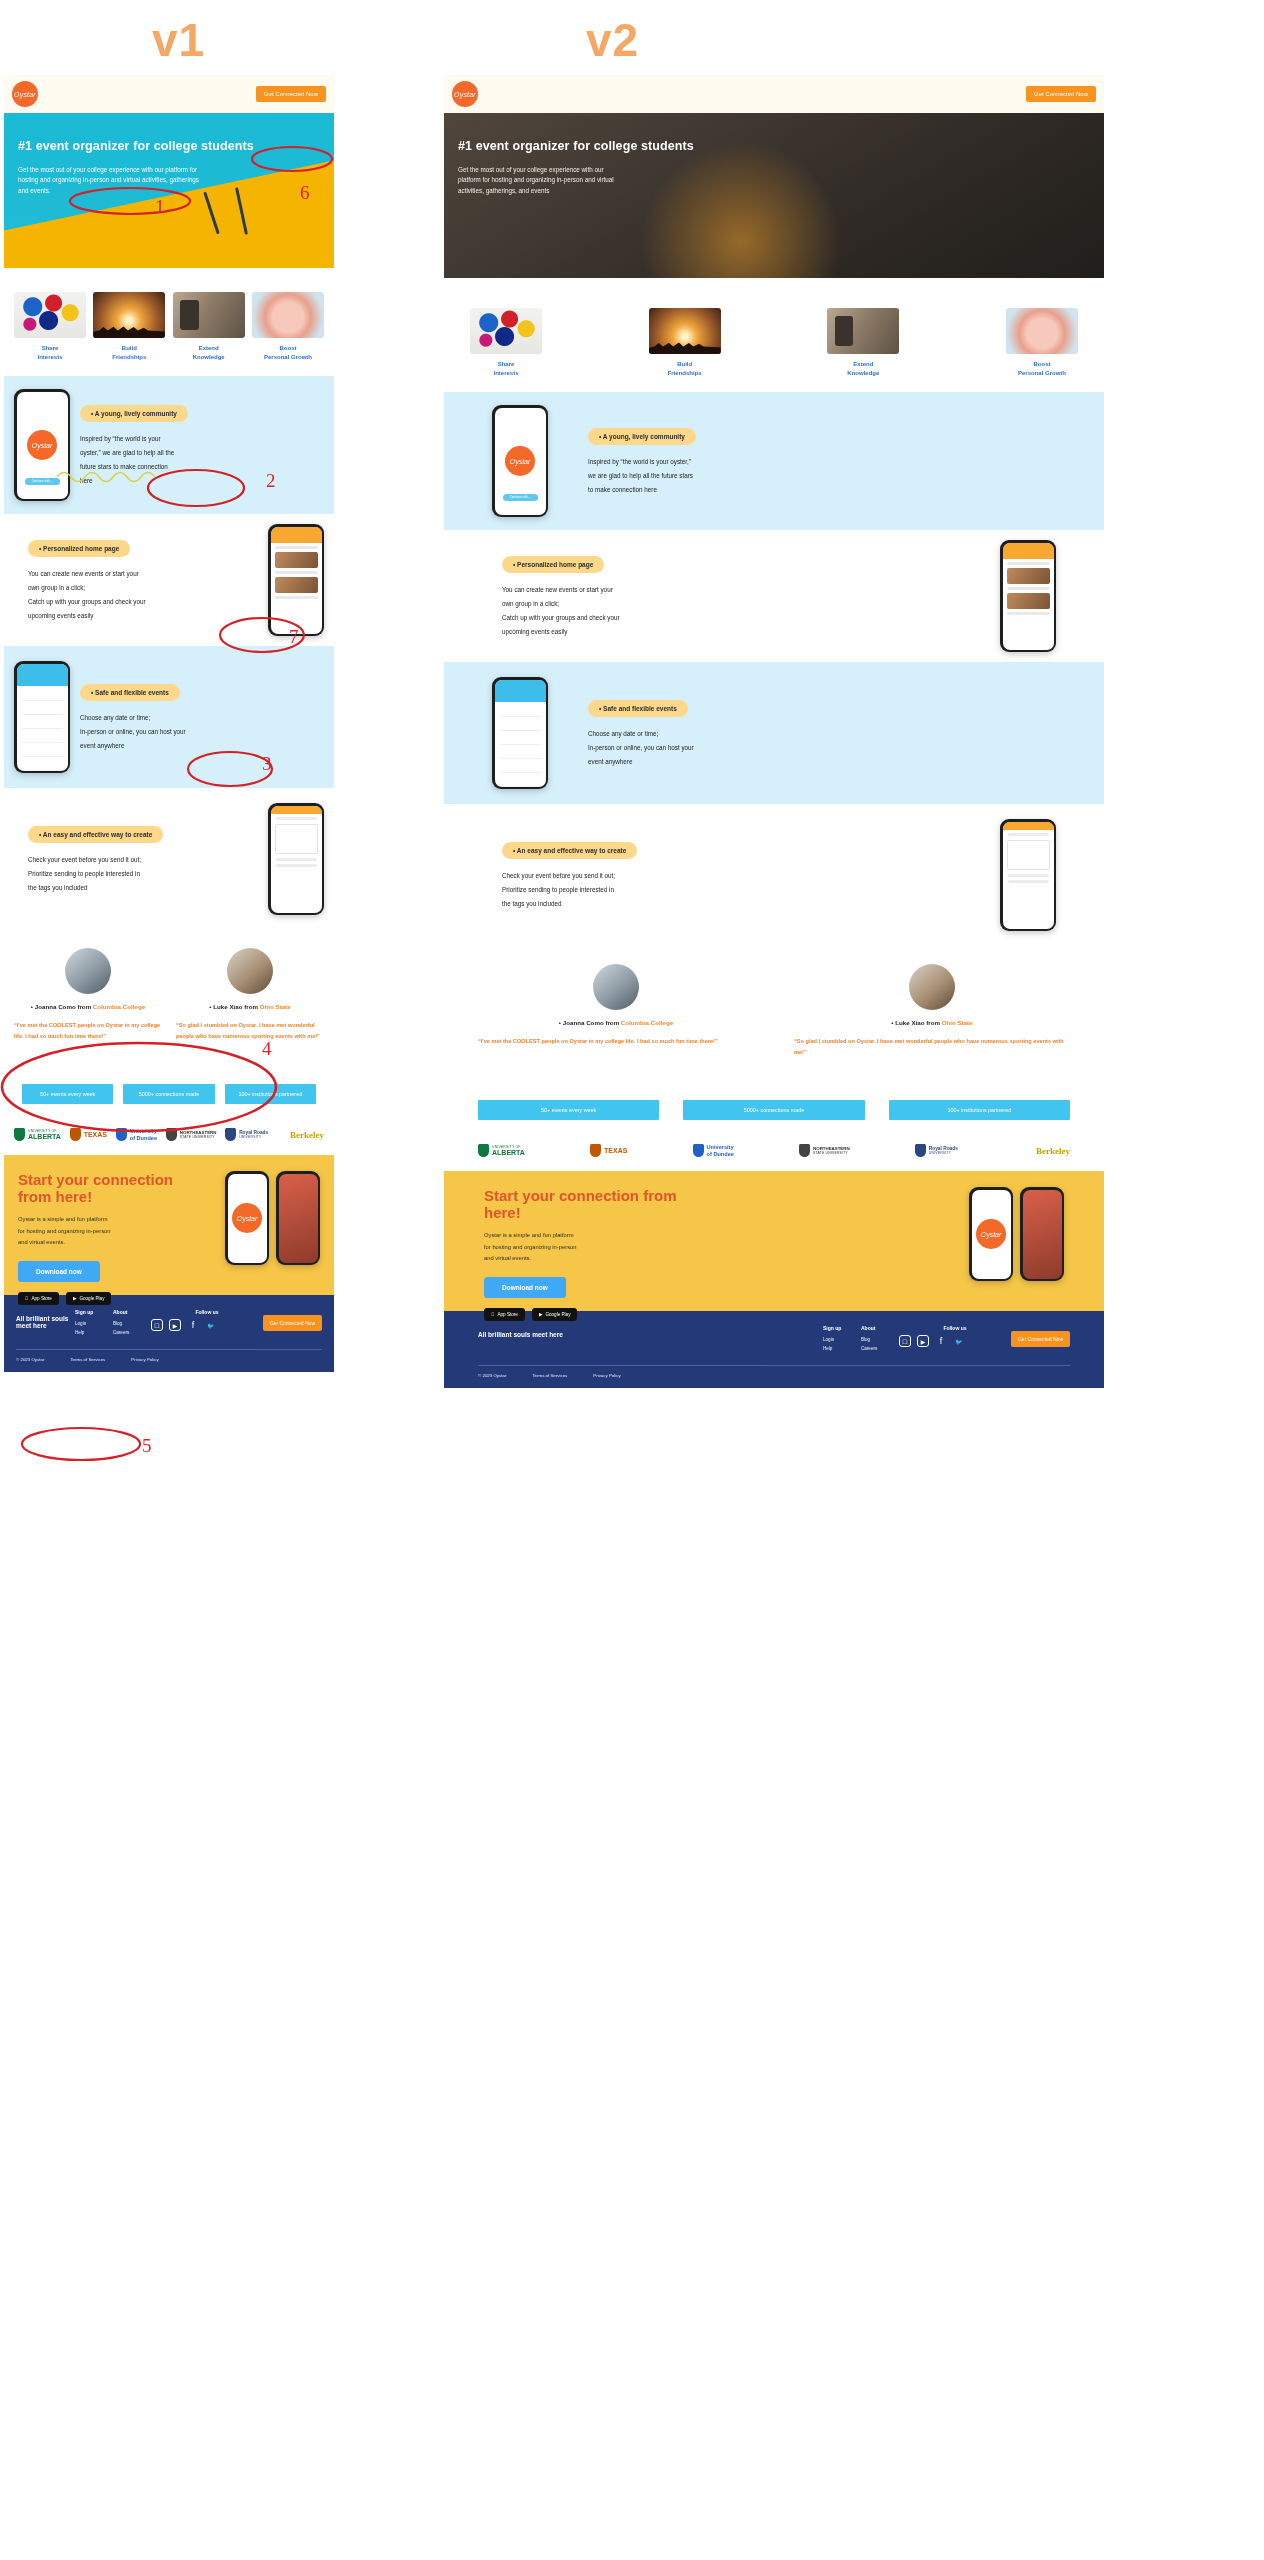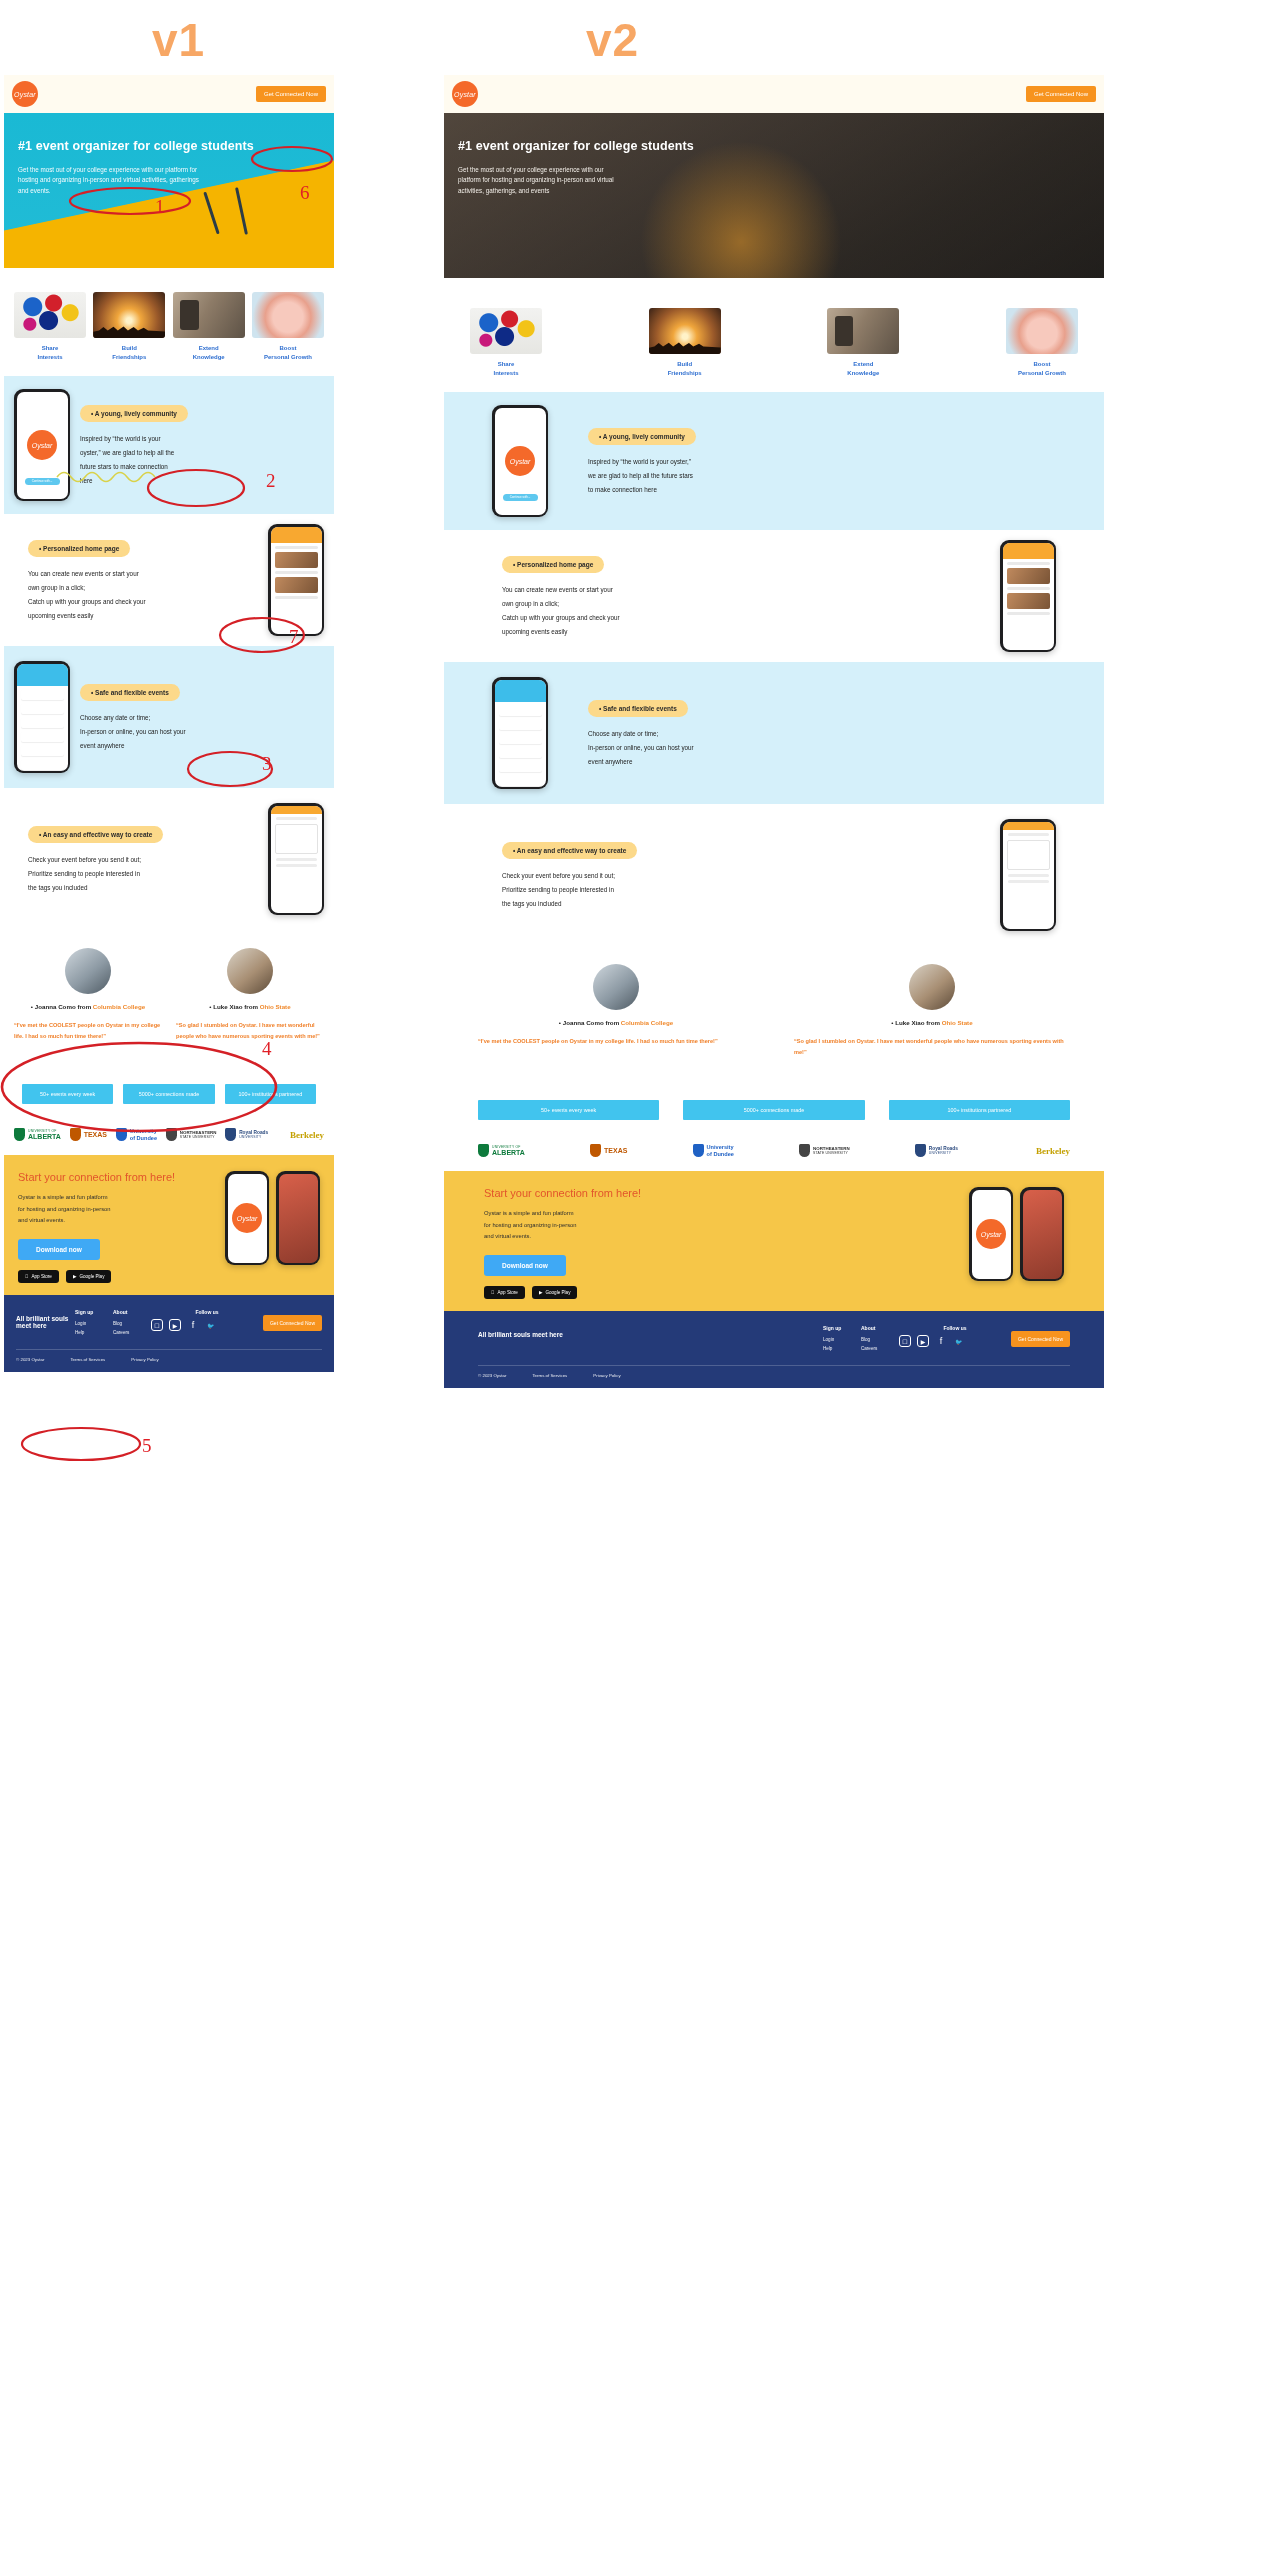--- a/index.html
+++ b/index.html
@@ -174,21 +174,21 @@
   .u-alberta { color: #0d7a3c; } .u-alberta .shield { background:#0d7a3c; }
   .u-texas { color: #bf5700; } .u-texas .shield { background:#bf5700; }
   .u-dundee { color: #1f61c4; } .u-dundee .shield { background:#1f61c4; }
   .u-ne { color: #2b2b2b; } .u-ne .shield { background:#444; }
   .u-rr { color: #29487d; } .u-rr .shield { background:#29487d; }
   .u-berk { color: #c4a000; padding-left: 13px; }
   .uni .sub { display:block; font-size: 3.4px; font-weight: 400; letter-spacing:.2px; }
 
   
   .cta { background: #f6c648; position: relative; padding: 16px 14px 18px; display:flex; }
-  .cta h3 { color: #e2552b; font-size: 11px; font-weight: 400; }
+  .cta h3 { color: #e2552b; font-size: 15px; font-weight: 700; }
   .cta p { color: #2e2e2e; font-size: 5.8px; line-height: 2; margin-top: 9px; }
   .cta .dlbtn {
     margin-top: 12px; display:inline-block; background:#3fa9f5; color:#fff;
     font-size: 6.5px; font-weight: 700; padding: 7px 18px; border-radius: 3px;
   }
   .stores { margin-top: 10px; display:flex; gap: 7px; }
   .store {
     background:#111; color:#fff; font-size: 4.6px; border-radius: 3px;
     padding: 4px 7px; display:flex; align-items:center; gap:3px;
   }

